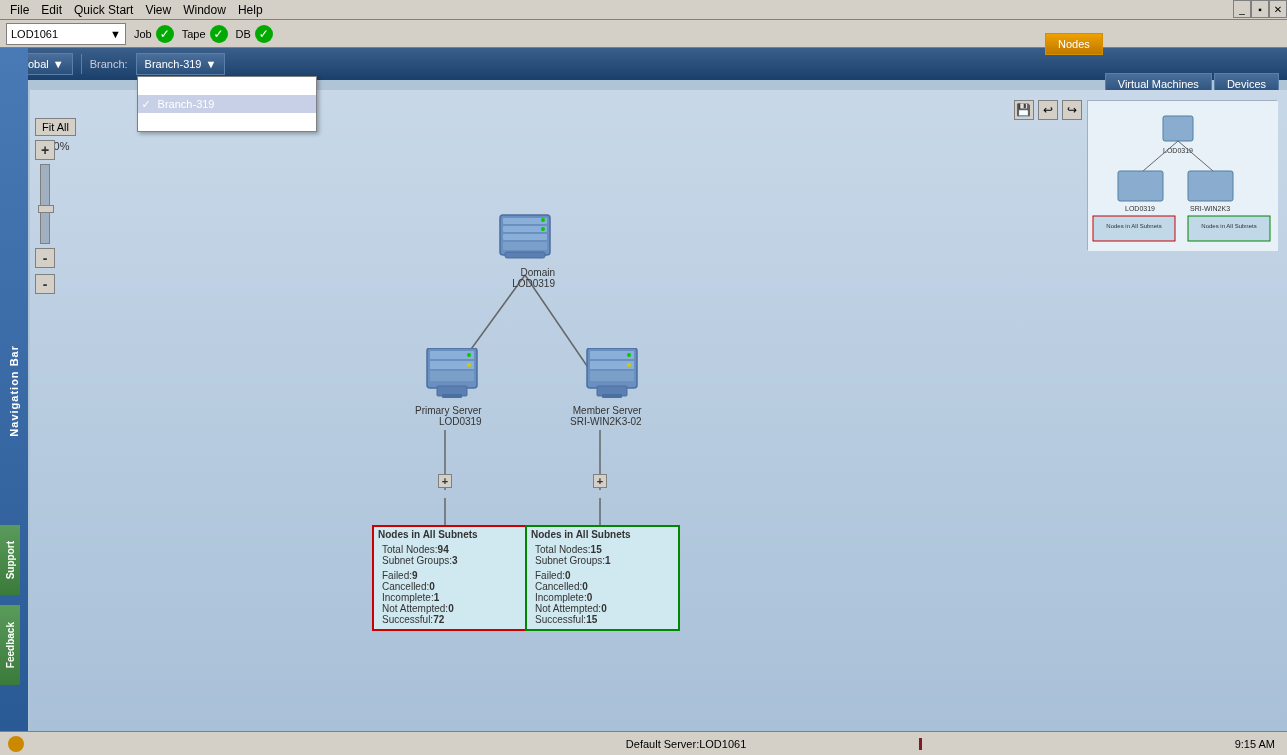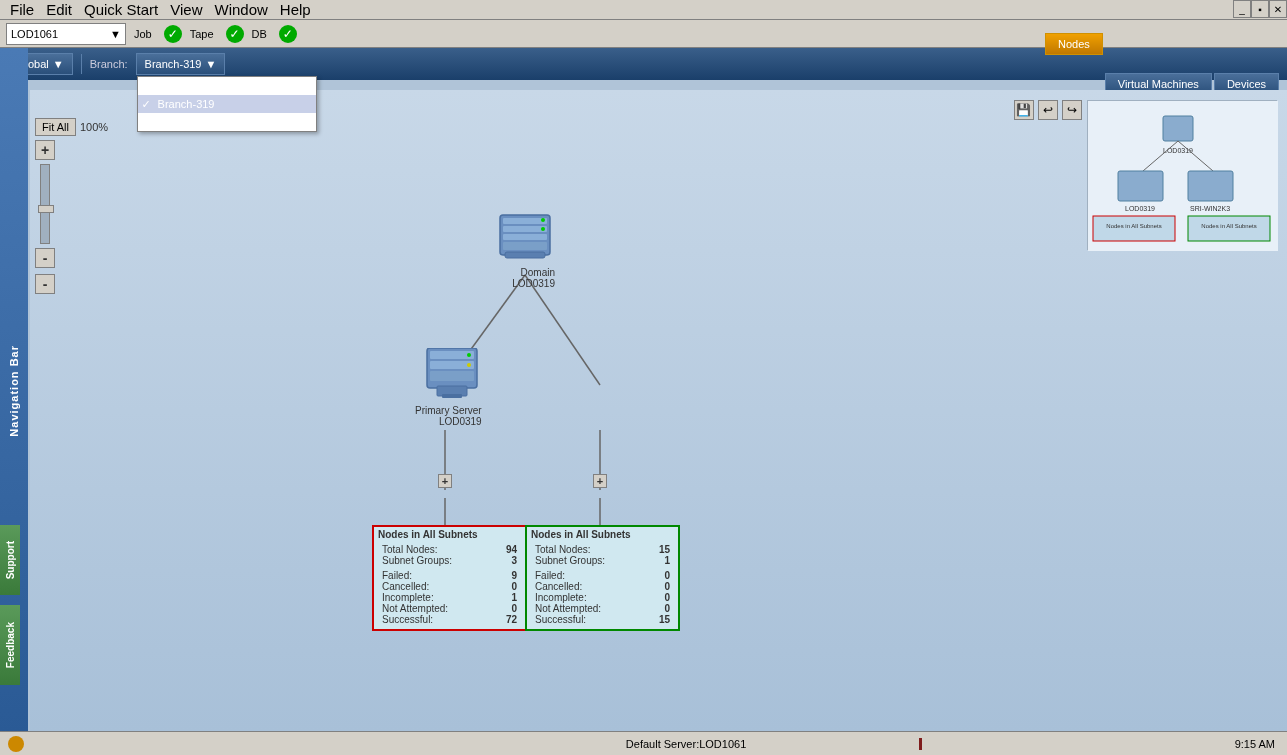--- a/index.html
+++ b/index.html
@@ -18,21 +18,21 @@
       background: #d4d0c8;
       height: 20px;
       display: flex;
       align-items: center;
       border-bottom: 1px solid #808080;
       padding: 0 4px;
     }
     .menubar-item {
       padding: 2px 6px;
       cursor: pointer;
-      font-size: 15px;
+      font-size: 12px;
       color: #000;
     }
 
     
     .window-controls {
       position: absolute;
       top: 0;
       right: 0;
       display: flex;
       height: 20px;
@@ -67,21 +67,21 @@
       padding: 1px 4px;
       font-size: 11px;
       display: flex;
       align-items: center;
       justify-content: space-between;
       cursor: pointer;
     }
     .toolbar-section {
       display: flex;
       align-items: center;
-      gap: 12px;
+      gap: 4px;
       font-size: 11px;
       color: #000;
     }
     .status-icon {
       width: 18px;
       height: 18px;
       border-radius: 50%;
       display: flex;
       align-items: center;
       justify-content: center;
@@ -281,20 +281,21 @@
     }
 
     
     .view-controls {
       position: absolute;
       left: 35px;
       top: 108px;
       display: flex;
       align-items: center;
       gap: 4px;
+      flex-direction: column;
     }
     .view-btn {
       background: #d4d0c8;
       border: 1px solid #808080;
       padding: 1px 6px;
       font-size: 11px;
       cursor: pointer;
       height: 18px;
     }
 
@@ -390,21 +391,20 @@
       padding: 2px 4px;
       font-weight: bold;
       color: #333;
       font-size: 10px;
     }
     .subnet-box-body {
       padding: 2px 4px 4px 4px;
     }
     .subnet-row {
       display: flex;
-      justify-content: space-between;
       padding: 0 4px;
     }
     .subnet-key { color: #333; }
     .subnet-val { color: #333; font-weight: bold; }
 
     
     .expand-btn {
       width: 14px;
       height: 14px;
       background: #d4d0c8;
@@ -646,20 +646,36 @@
         <circle cx="47" cy="17" r="2" fill="#cccc00"></circle>
 
         <rect x="15" y="38" width="30" height="10" rx="1" fill="#5a7fb0" stroke="#4a6fa0" stroke-width="1"></rect>
         <rect x="20" y="46" width="20" height="4" rx="1" fill="#4a6fa0"></rect>
       </svg>
     </div>
     <span class="node-label">Primary Server</span>
     <span class="node-sublabel">LOD0319</span>
   </div>
 
+  <div class="node-container" style="position:absolute; left:540px; top:258px;">
+    <div class="node-icon">
+      <svg width="60" height="55">
+        <rect x="5" y="0" width="50" height="40" rx="3" fill="#6a8fc0" stroke="#4a6fa0" stroke-width="1.5"></rect>
+        <rect x="8" y="3" width="44" height="8" rx="1" fill="#8aafd8"></rect>
+        <rect x="8" y="13" width="44" height="8" rx="1" fill="#8aafd8"></rect>
+        <rect x="8" y="23" width="44" height="10" rx="1" fill="#7a9fc8"></rect>
+        <circle cx="47" cy="7" r="2" fill="#00cc00"></circle>
+        <circle cx="47" cy="17" r="2" fill="#cccc00"></circle>
+        <rect x="15" y="38" width="30" height="10" rx="1" fill="#5a7fb0" stroke="#4a6fa0" stroke-width="1"></rect>
+        <rect x="20" y="46" width="20" height="4" rx="1" fill="#4a6fa0"></rect>
+      </svg>
+    </div>
+    <span class="node-label">Member Server</span>
+    <span class="node-sublabel">SRI-WIN2K3-02</span>
+  </div>
 
   <div class="expand-btn" style="position:absolute; left:408px; top:384px;">+</div>
 
   <div class="expand-btn" style="position:absolute; left:563px; top:384px;">+</div>
 
   <div class="subnet-box" style="position:absolute; left:342px; top:435px; width:155px; border-color:#cc0000; background:#d0e8f0;">
     <div class="subnet-box-header">Nodes in All Subnets</div>
     <div class="subnet-box-body">
       <div class="subnet-row">
         <span class="subnet-key">Total Nodes:</span>

